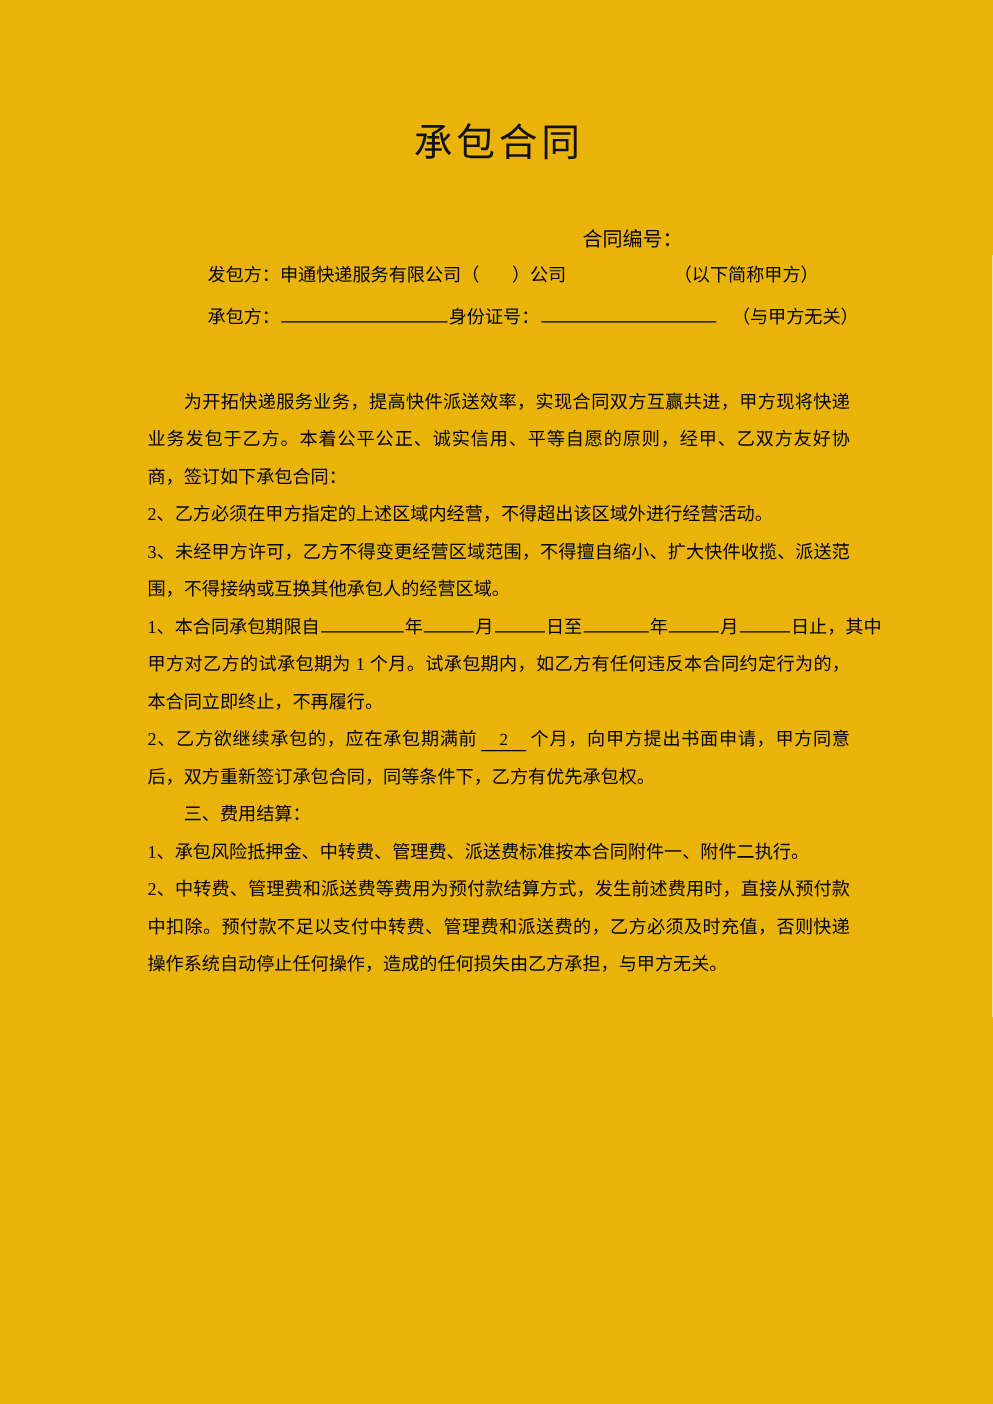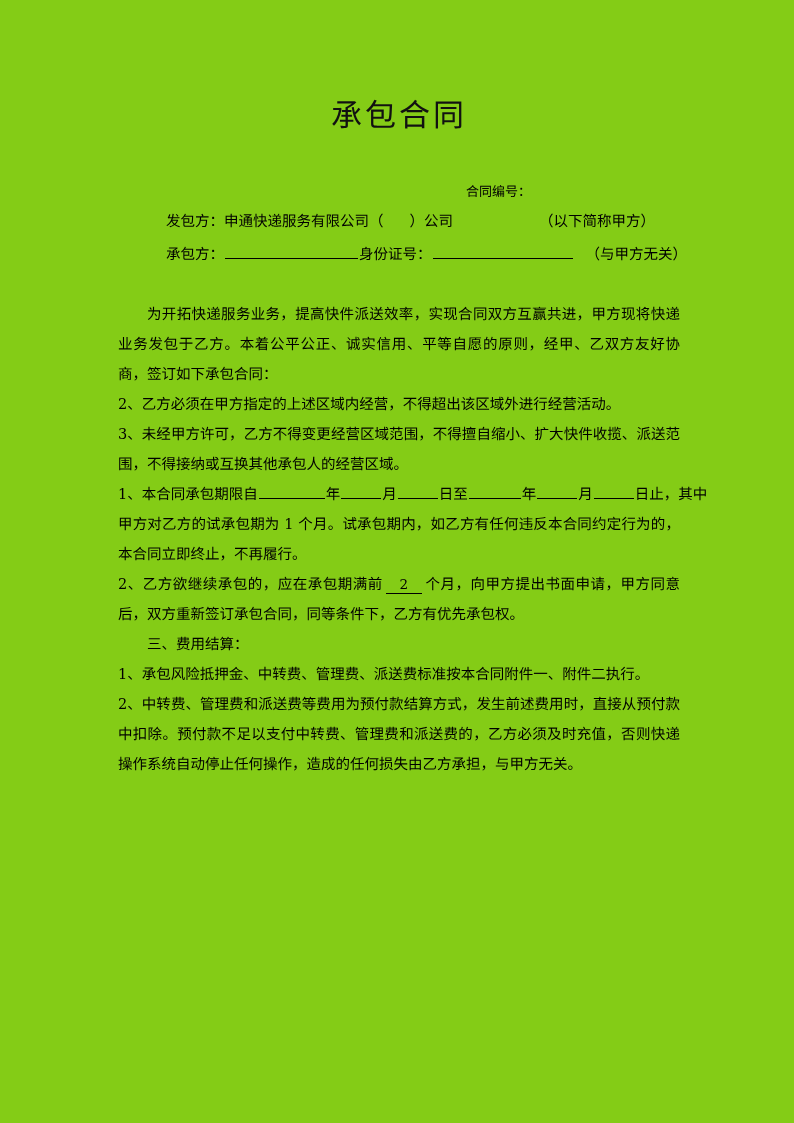--- a/index.html
+++ b/index.html
@@ -6,21 +6,21 @@
   html, body {
     margin: 0;
     padding: 0;
     background: #ffffff;
   }
   .page {
     position: relative;
     width: 794px;
     height: 1123px;
     margin: 0 auto;
-    background: #84cc16;
+    background: #eab308;
     color: #000000;
     font-family: "DejaVu Serif", "Liberation Serif", serif;
     overflow: hidden;
     box-sizing: border-box;
   }
   .doc-body {
     position: absolute;
     left: 118px;
     top: 0;
     width: 562px;
@@ -40,21 +40,21 @@
 
   
   .header-block {
     margin-top: 44px;
     font-size: 14.5px;
     line-height: 29px;
   }
   .contract-no-row {
     text-align: left;
     padding-left: 348px;
-    font-size: 13px;
+    font-size: 16px;
     line-height: 26px;
     white-space: nowrap;
   }
   .party-row {
     display: block;
     white-space: nowrap;
     line-height: 33px;
     font-size: 14.5px;
     margin-left: 48px;
   }
@@ -96,22 +96,23 @@
     text-align: center;
     font-size: 13.5px;
     padding: 0 5px;
     margin: 0 3px;
     min-width: 26px;
     line-height: 17px;
   }
 
   
   .body-block {
-    margin-top: 28px;
+    margin-top: 36px;
     font-size: 14.5px;
+    font-family: Liberation Serif, serif;
   }
   p.para {
     margin: 0;
     line-height: 30px;
     text-align: justify;
     text-justify: inter-ideograph;
     font-size: 14.5px;
   }
   p.para.indent { text-indent: 2em; }
   p.section-head {

